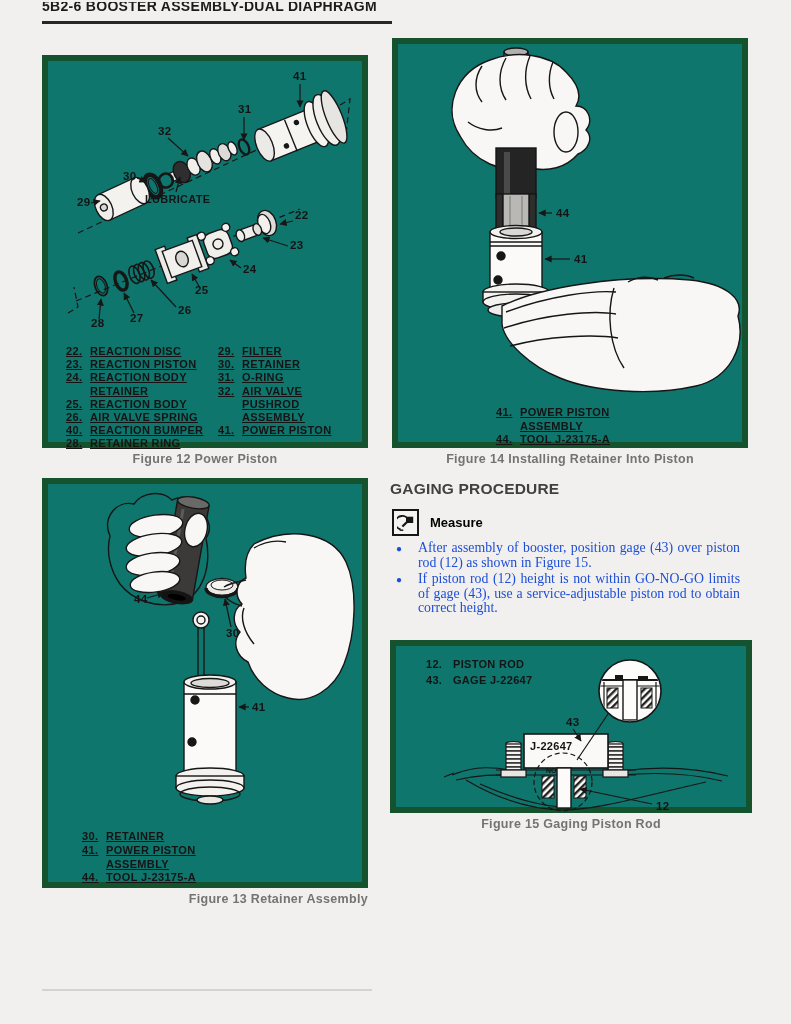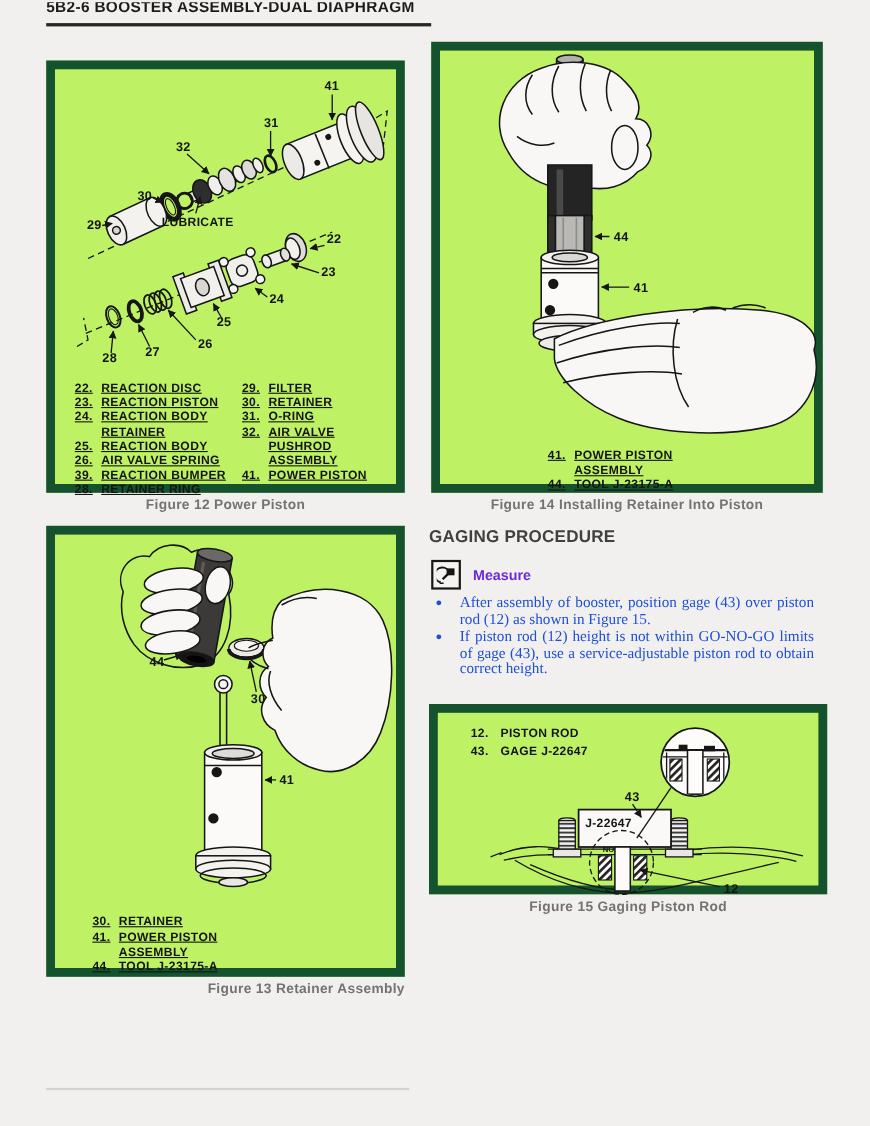--- a/index.html
+++ b/index.html
@@ -3,21 +3,21 @@
 <meta charset="utf-8">
 <style>
   html,body{margin:0;padding:0;}
   body{width:791px;height:1024px;position:relative;background:#f1f0ee;font-family:"Liberation Sans",sans-serif;color:#181818;overflow:hidden;}
   .abs{position:absolute;}
   
   .hdr-clip{left:42px;top:2px;width:360px;height:17px;overflow:hidden;}
   .hdr-text{display:block;margin-top:-4px;font:700 14px/16px "Liberation Sans",sans-serif;letter-spacing:.3px;color:#1b1b1b;white-space:nowrap;}
   .hdr-rule{left:42px;top:21px;width:350px;height:3px;background:#262626;}
   
-  .figbox{border:8px solid #14532d;background:#bef264;box-sizing:border-box;}
+  .figbox{border:6px solid #14532d;background:#0f766e;box-sizing:border-box;}
   .fig12{left:42px;top:55px;width:326px;height:393px;}
   .fig14{left:392px;top:38px;width:356px;height:410px;}
   .fig13{left:42px;top:478px;width:326px;height:410px;}
   .fig15{left:390px;top:640px;width:362px;height:173px;}
   .caption{font:700 12.5px "Liberation Sans",sans-serif;text-align:center;letter-spacing:.3px;color:#737373;}
   .cap12{left:42px;top:452px;width:326px;}
   .cap14{left:392px;top:452px;width:356px;}
   .cap13{left:42px;top:892px;width:326px;text-align:right;}
   .cap15{left:390px;top:817px;width:362px;}
   
@@ -25,21 +25,21 @@
   .prow{display:flex;}
   .pnum{width:24px;flex:none;}
   .lst12L{left:18px;top:284px;}
   .lst12R{left:170px;top:284px;}
   .lst14{left:98px;top:362px;line-height:13.6px;}
   .lst13{left:34px;top:346px;line-height:13.8px;}
   
   .gaging-h{left:390px;top:480px;font:700 15.5px "Liberation Sans",sans-serif;letter-spacing:.2px;color:#404040;}
   .measure-row{left:392px;top:509px;display:flex;align-items:center;gap:11px;}
   .measure-box{width:27px;height:27px;border:2.5px solid #161616;background:#f4f3f1;display:flex;align-items:center;justify-content:center;box-sizing:border-box;}
-  .measure-lbl{font:700 13px "Liberation Sans",sans-serif;color:#6d28d9;text-align:center;}
+  .measure-lbl{font:700 13px "Liberation Sans",sans-serif;color:#000000;text-align:center;}
   .bullets{left:392px;top:541px;width:348px;}
   .bullet{position:relative;padding-left:26px;margin-bottom:2px;font:400 13.8px/14.5px "Liberation Serif",serif;text-align:justify;color:#1d4ed8;}
   .bullet::before{content:"\25CF";position:absolute;left:4px;top:1px;font-size:10px;}
   
   svg{display:block;}
   .ln{stroke:#161616;stroke-width:1.4;fill:none;}
   .ld{stroke:#161616;stroke-width:1.2;fill:none;}
   .svgt{font:700 11.5px "Liberation Sans",sans-serif;fill:#141414;letter-spacing:.3px;}
   .svgs{font:700 11px "Liberation Sans",sans-serif;fill:#141414;letter-spacing:.3px;}
   .bline{left:42px;top:989px;width:330px;height:2px;background:#c6cacc;opacity:.75;}
@@ -187,21 +187,21 @@
       </div>
       <div class="prow">
         <span class="pnum">25.</span>
         <span>REACTION BODY</span>
       </div>
       <div class="prow">
         <span class="pnum">26.</span>
         <span>AIR VALVE SPRING</span>
       </div>
       <div class="prow">
-        <span class="pnum">39.</span>
+        <span class="pnum">40.</span>
         <span>REACTION BUMPER</span>
       </div>
       <div class="prow">
         <span class="pnum">28.</span>
         <span>RETAINER RING</span>
       </div>
     </div>
   <div class="abs plist lst12R">
 
   <div class="prow">

